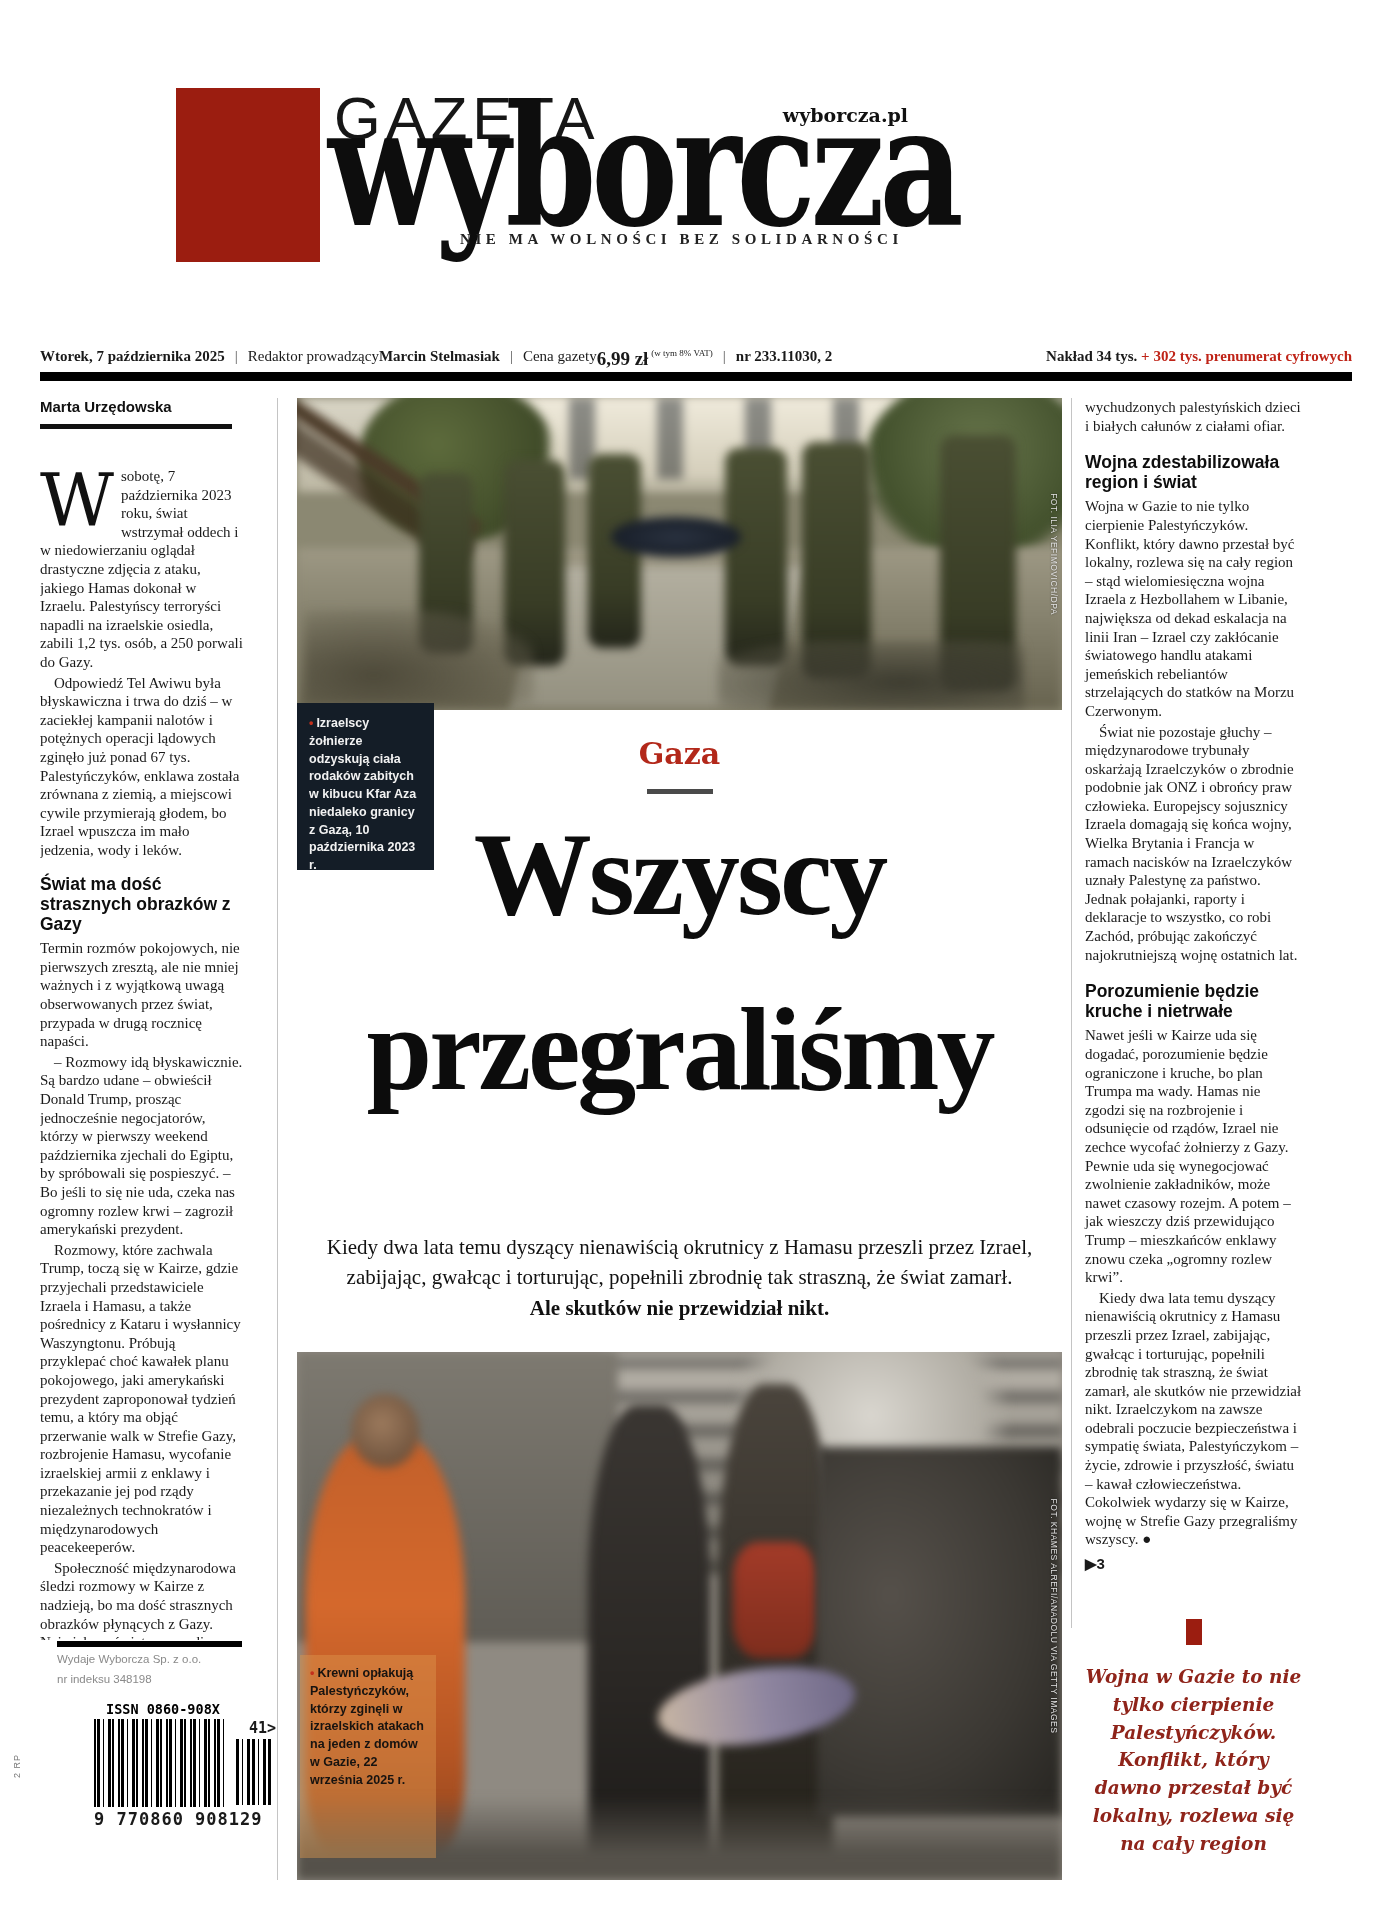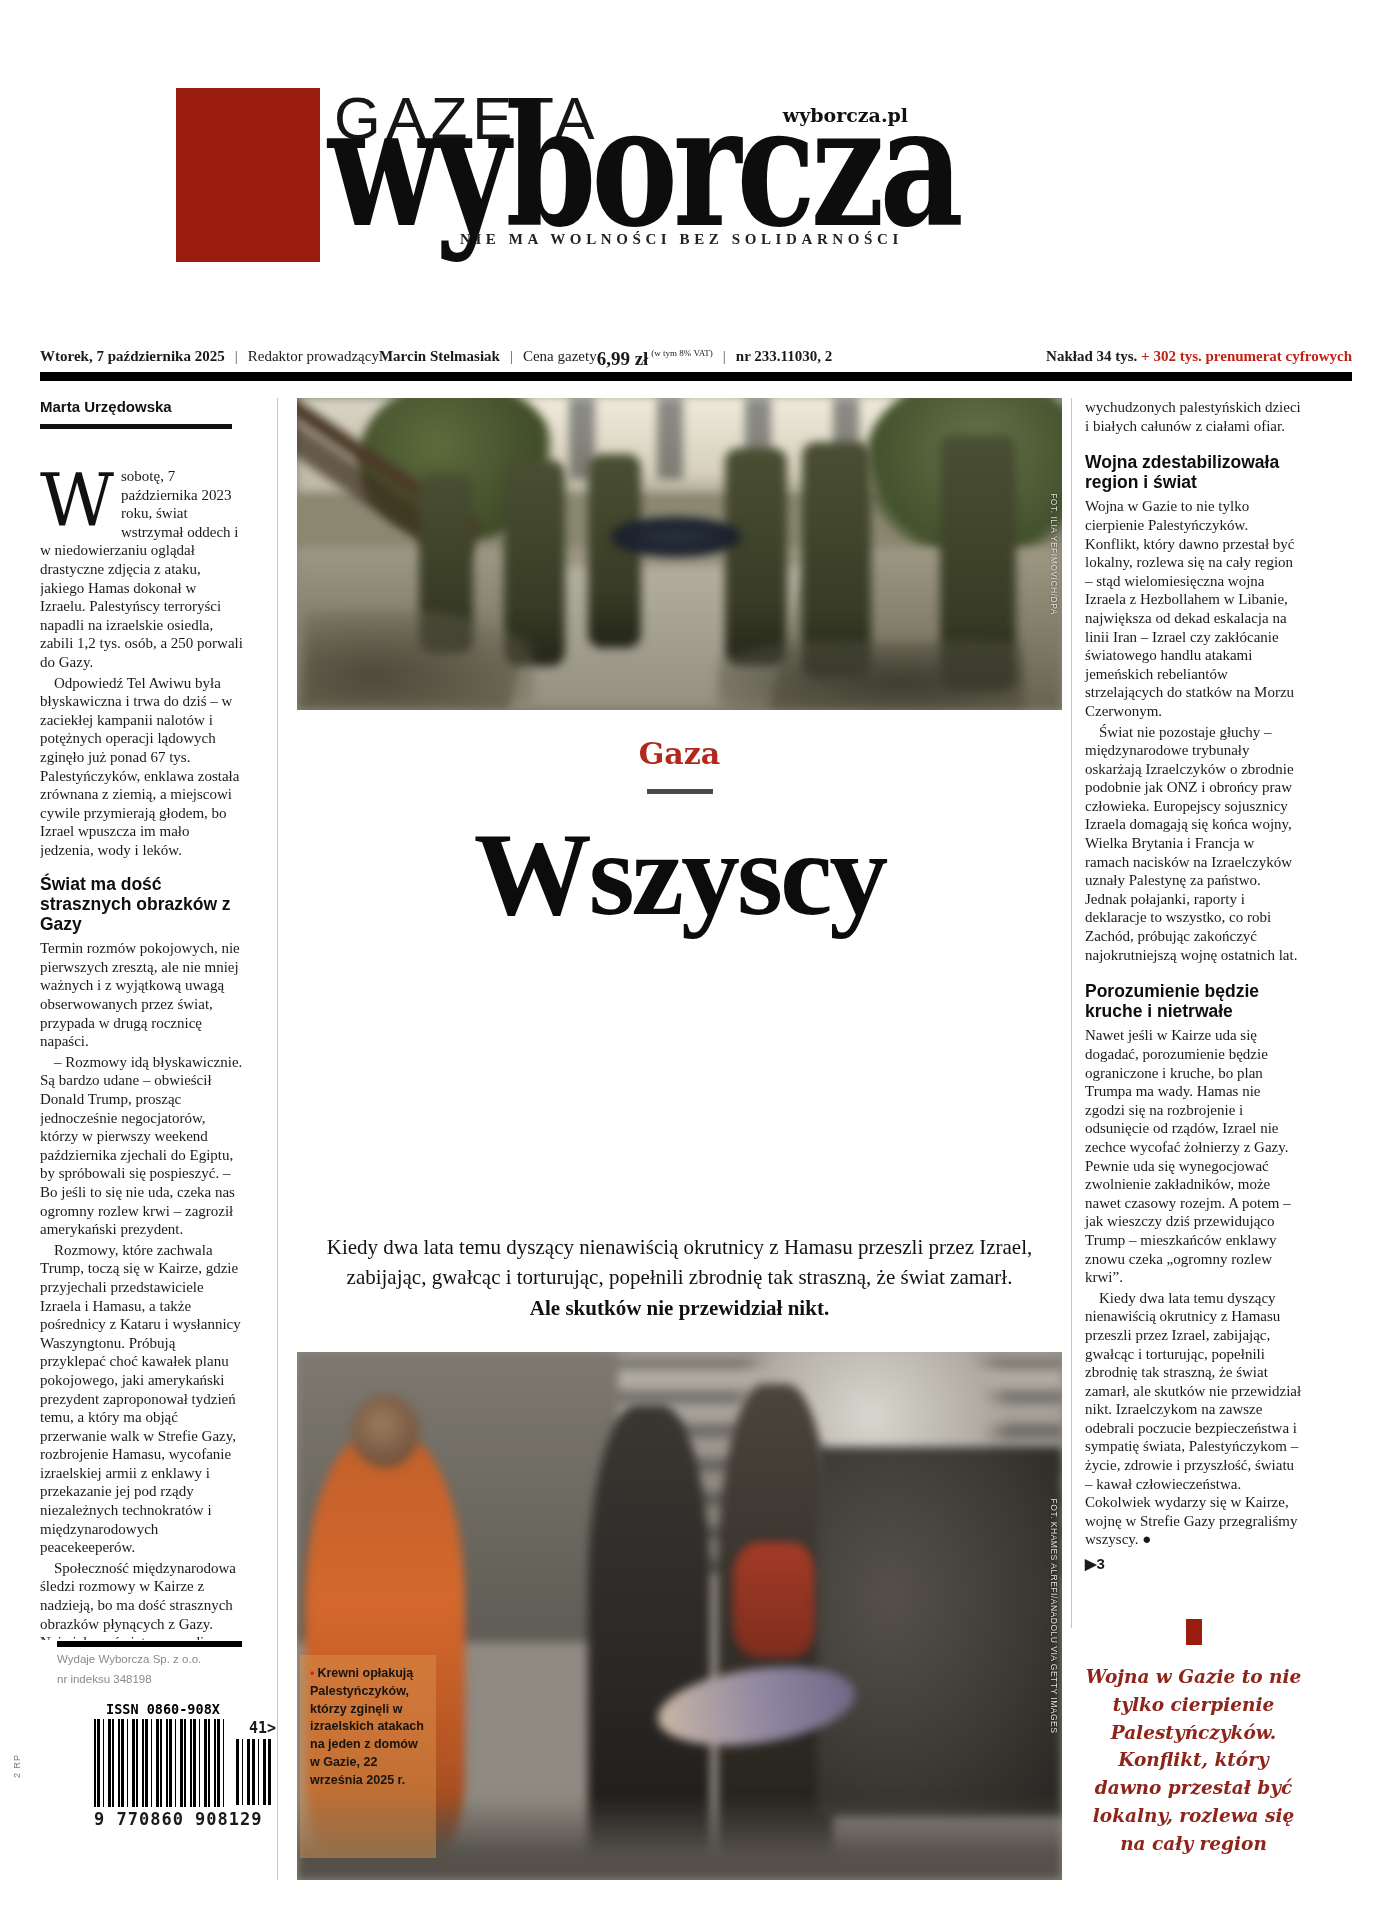--- a/index.html
+++ b/index.html
@@ -226,25 +226,29 @@
     <div class="blob tp-soldier" style="left:27%;top:20%;width:8%;height:66%;"></div>
     <div class="blob tp-soldier" style="left:38%;top:18%;width:7%;height:62%;"></div>
     <div class="blob tp-soldier" style="left:56%;top:16%;width:8%;height:70%;"></div>
     <div class="blob tp-soldier" style="left:66%;top:14%;width:9%;height:76%;"></div>
     <div class="blob tp-soldier" style="left:84%;top:12%;width:10%;height:82%;"></div>
     <div class="blob tp-bag"></div>
     <div class="blob tp-debris"></div>
     <div class="blob tp-debris2"></div>
     <div class="credit">FOT. ILIA YEFIMOVICH/DPA</div>
   </div>
+  <div class="cap-box-top">
+    <div class="cap-text"><span class="cap-bullet">•</span><span>Izraelscy żołnierze odzyskują ciała rodaków zabitych w kibucu Kfar Aza niedaleko granicy z Gazą, 10 października 2023 r.</span></div>
+  </div>
 
   <div class="kicker">Gaza</div>
   <div class="kicker-rule"></div>
   <div class="headline">
     <span>Wszyscy</span><br>
+    <span>przegraliśmy</span>
   </div>
   <div class="lead">
     <span>Kiedy dwa lata temu dyszący nienawiścią okrutnicy z Hamasu przeszli przez Izrael,</span><br>
     <span>zabijając, gwałcąc i torturując, popełnili zbrodnię tak straszną, że świat zamarł.</span><br>
     <span class="bold">Ale skutków nie przewidział nikt.</span>
   </div>
 
   <div class="photo photo-bottom">
     <div class="blob bp-ruins"></div>
     <div class="blob bp-smoke"></div>

